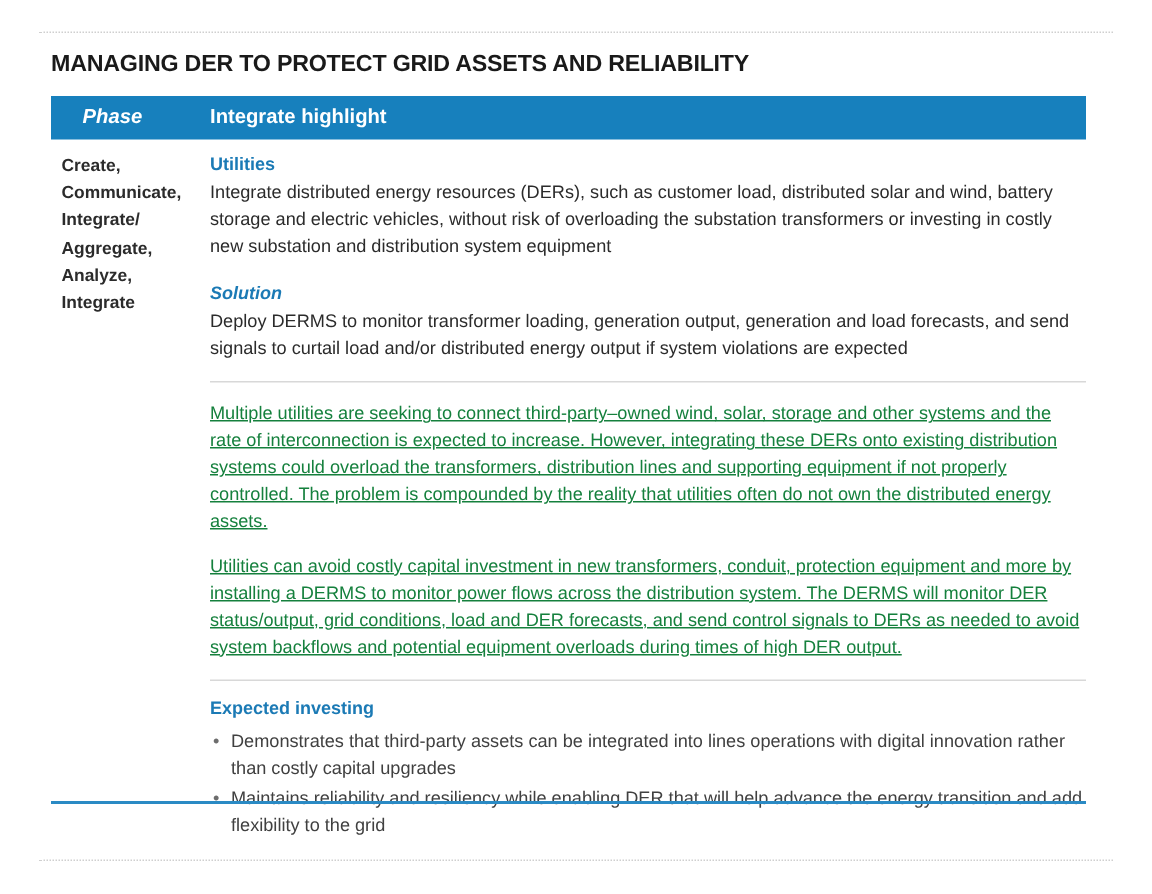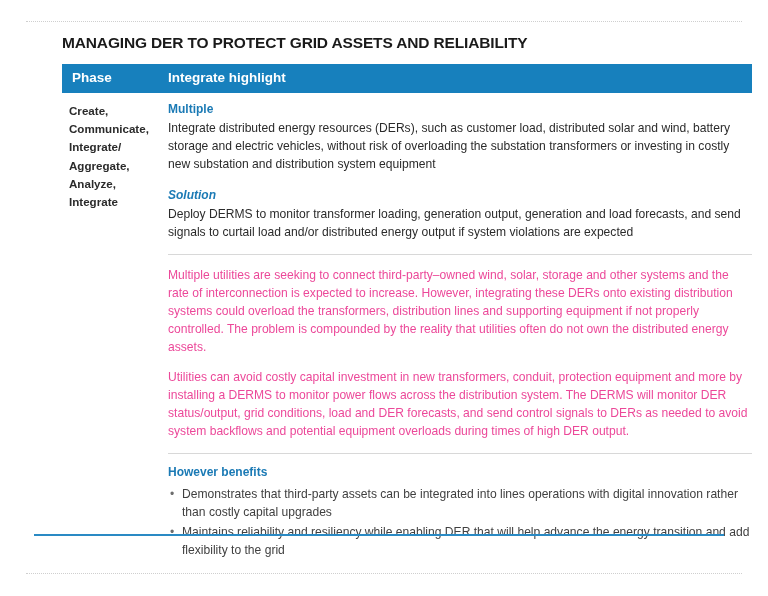--- a/index.html
+++ b/index.html
@@ -33,21 +33,20 @@
     border-top: 1px dotted #cfcfcf;
   }
   .rule-dotted.top { top: 21px; }
   .rule-dotted.bottom { top: 573px; }
 
   .content {
     position: absolute;
     left: 34px;
     top: 34px;
     width: 690px;
-    margin-left: 28px;
   }
 
   .slide-title {
     font-size: 15.5px;
     font-weight: bold;
     letter-spacing: -0.15px;
     color: #1a1a1a;
     line-height: 1.1;
     margin: 0 0 13px 0;
     font-family: "Liberation Sans", sans-serif;
@@ -65,21 +64,21 @@
   .thead-row th {
     background: #1780bd;
     color: #ffffff;
     font-size: 13.5px;
     font-weight: bold;
     text-align: left;
     padding: 6px 0 7px 0;
     vertical-align: middle;
     line-height: 1.15;
   }
-  .thead-row th.h-phase { padding-left: 10px; }
+  .thead-row th.h-phase { padding-left: 21px; font-style: italic; }
   .thead-row th.h-tech  { padding-left: 6px; }
 
   .body-row > td {
     vertical-align: top;
     padding: 0;
   }
 
   .phase-cell {
     padding: 9px 10px 0 7px;
     font-size: 11.6px;
@@ -111,24 +110,25 @@
 
   .sep {
     border: 0;
     border-top: 1px solid #d8d8d8;
     margin: 13px 0 0 0;
     width: 100%;
   }
 
   .para {
     font-size: 12.1px;
-    color: #ec4899;
+    color: #15803d;
     line-height: 1.48;
     margin: 12px 0 0 0;
     font-weight: normal;
+    text-decoration: underline;
   }
 
   .benefits {
     list-style: none;
     margin: 5px 0 0 0;
     padding: 0;
   }
   .benefits li {
     position: relative;
     padding-left: 14px;
@@ -192,34 +192,34 @@
       <tbody>
         <tr class="body-row">
 
           <td>
             <div class="phase-cell">Create, Communicate, Integrate/ Aggregate, Analyze, Integrate</div>
           </td>
 
           <td>
             <div class="tech-cell">
 
-              <div class="blk-head">Multiple</div>
+              <div class="blk-head">Utilities</div>
               <p class="blk-strong">Integrate distributed energy resources (DERs), such as customer load, distributed solar and wind, battery storage and electric vehicles, without risk of overloading the substation transformers or investing in costly new substation and distribution system equipment</p>
 
               <div class="blk-head sp">Solution</div>
               <p class="blk-strong">Deploy DERMS to monitor transformer loading, generation output, generation and load forecasts, and send signals to curtail load and/or distributed energy output if system violations are expected</p>
 
               <hr class="sep">
 
               <p class="para">Multiple utilities are seeking to connect third-party–owned wind, solar, storage and other systems and the rate of interconnection is expected to increase. However, integrating these DERs onto existing distribution systems could overload the transformers, distribution lines and supporting equipment if not properly controlled. The problem is compounded by the reality that utilities often do not own the distributed energy assets.</p>
               <p class="para">Utilities can avoid costly capital investment in new transformers, conduit, protection equipment and more by installing a DERMS to monitor power flows across the distribution system. The DERMS will monitor DER status/output, grid conditions, load and DER forecasts, and send control signals to DERs as needed to avoid system backflows and potential equipment overloads during times of high DER output.</p>
 
               <hr class="sep">
 
-              <div class="blk-head" style="margin-top:11px">However benefits</div>
+              <div class="blk-head" style="margin-top:11px">Expected investing</div>
 
               <ul class="benefits">
                 <li>
                   <span class="bullet">•</span>
                   <span>Demonstrates that third-party assets can be integrated into lines operations with digital innovation rather than costly capital upgrades</span>
                 </li>
                 <li>
                   <span class="bullet">•</span>
                   <span>Maintains reliability and resiliency while enabling DER that will help advance the energy transition and add flexibility to the grid</span>
                 </li>

